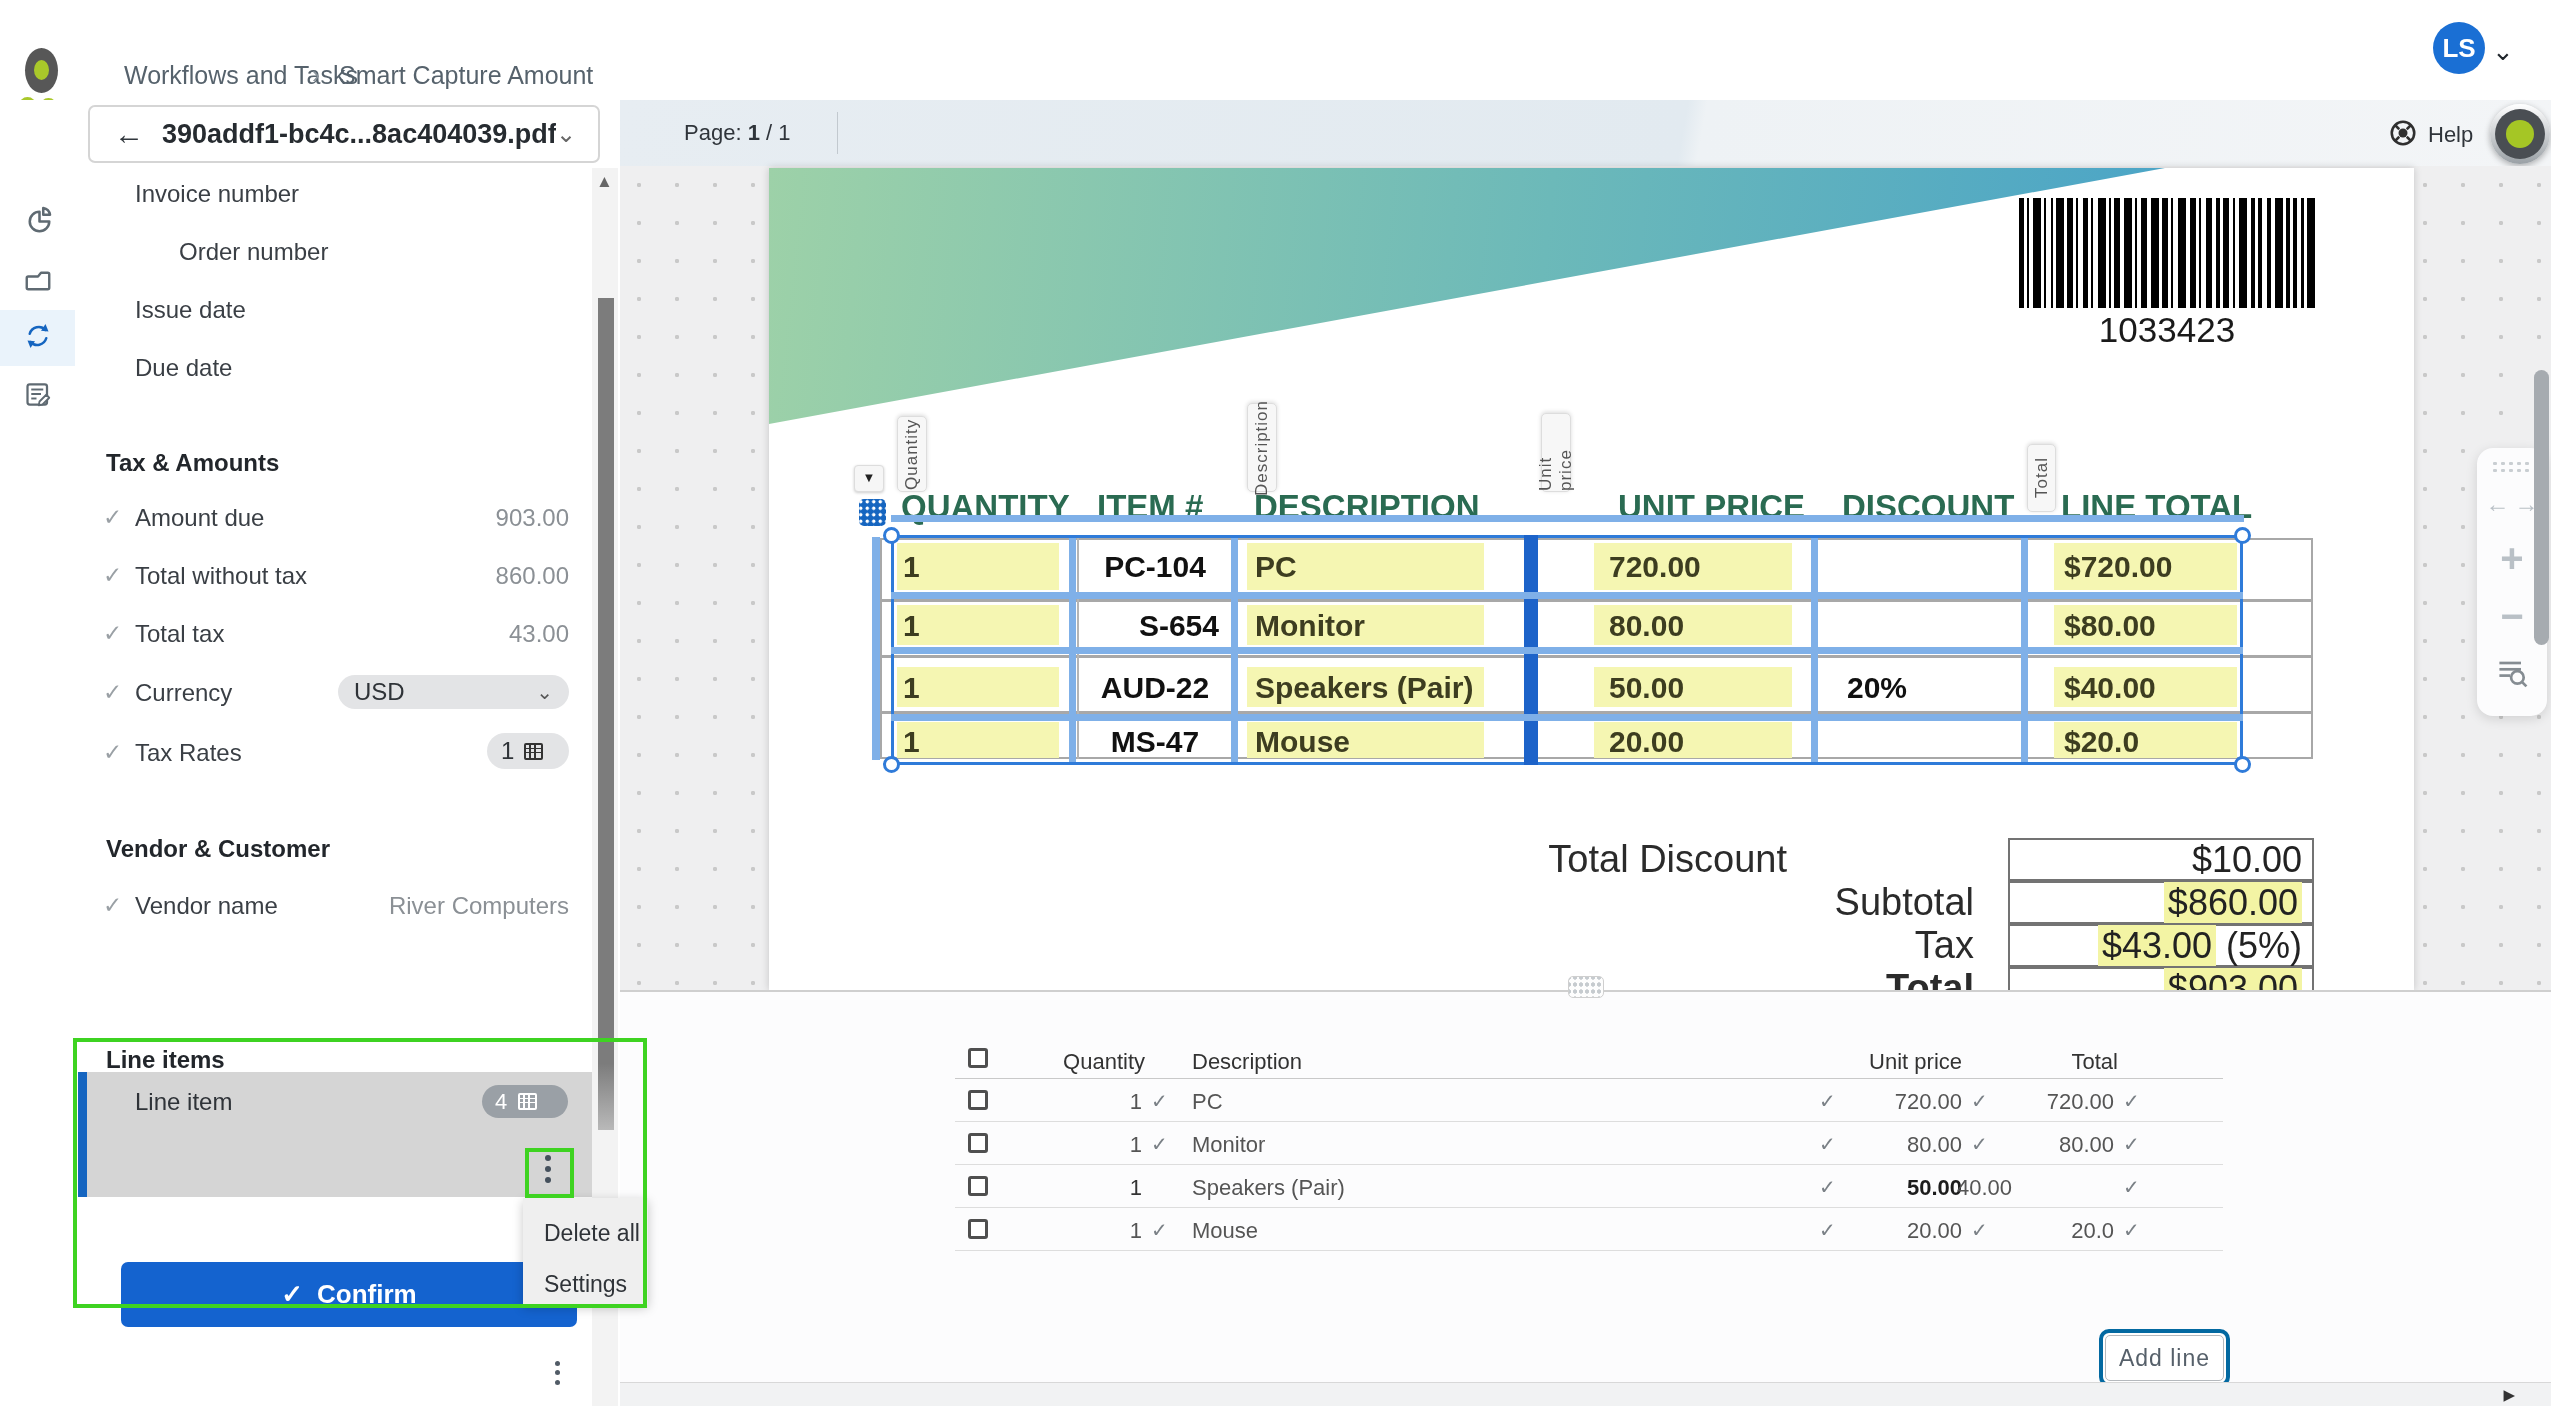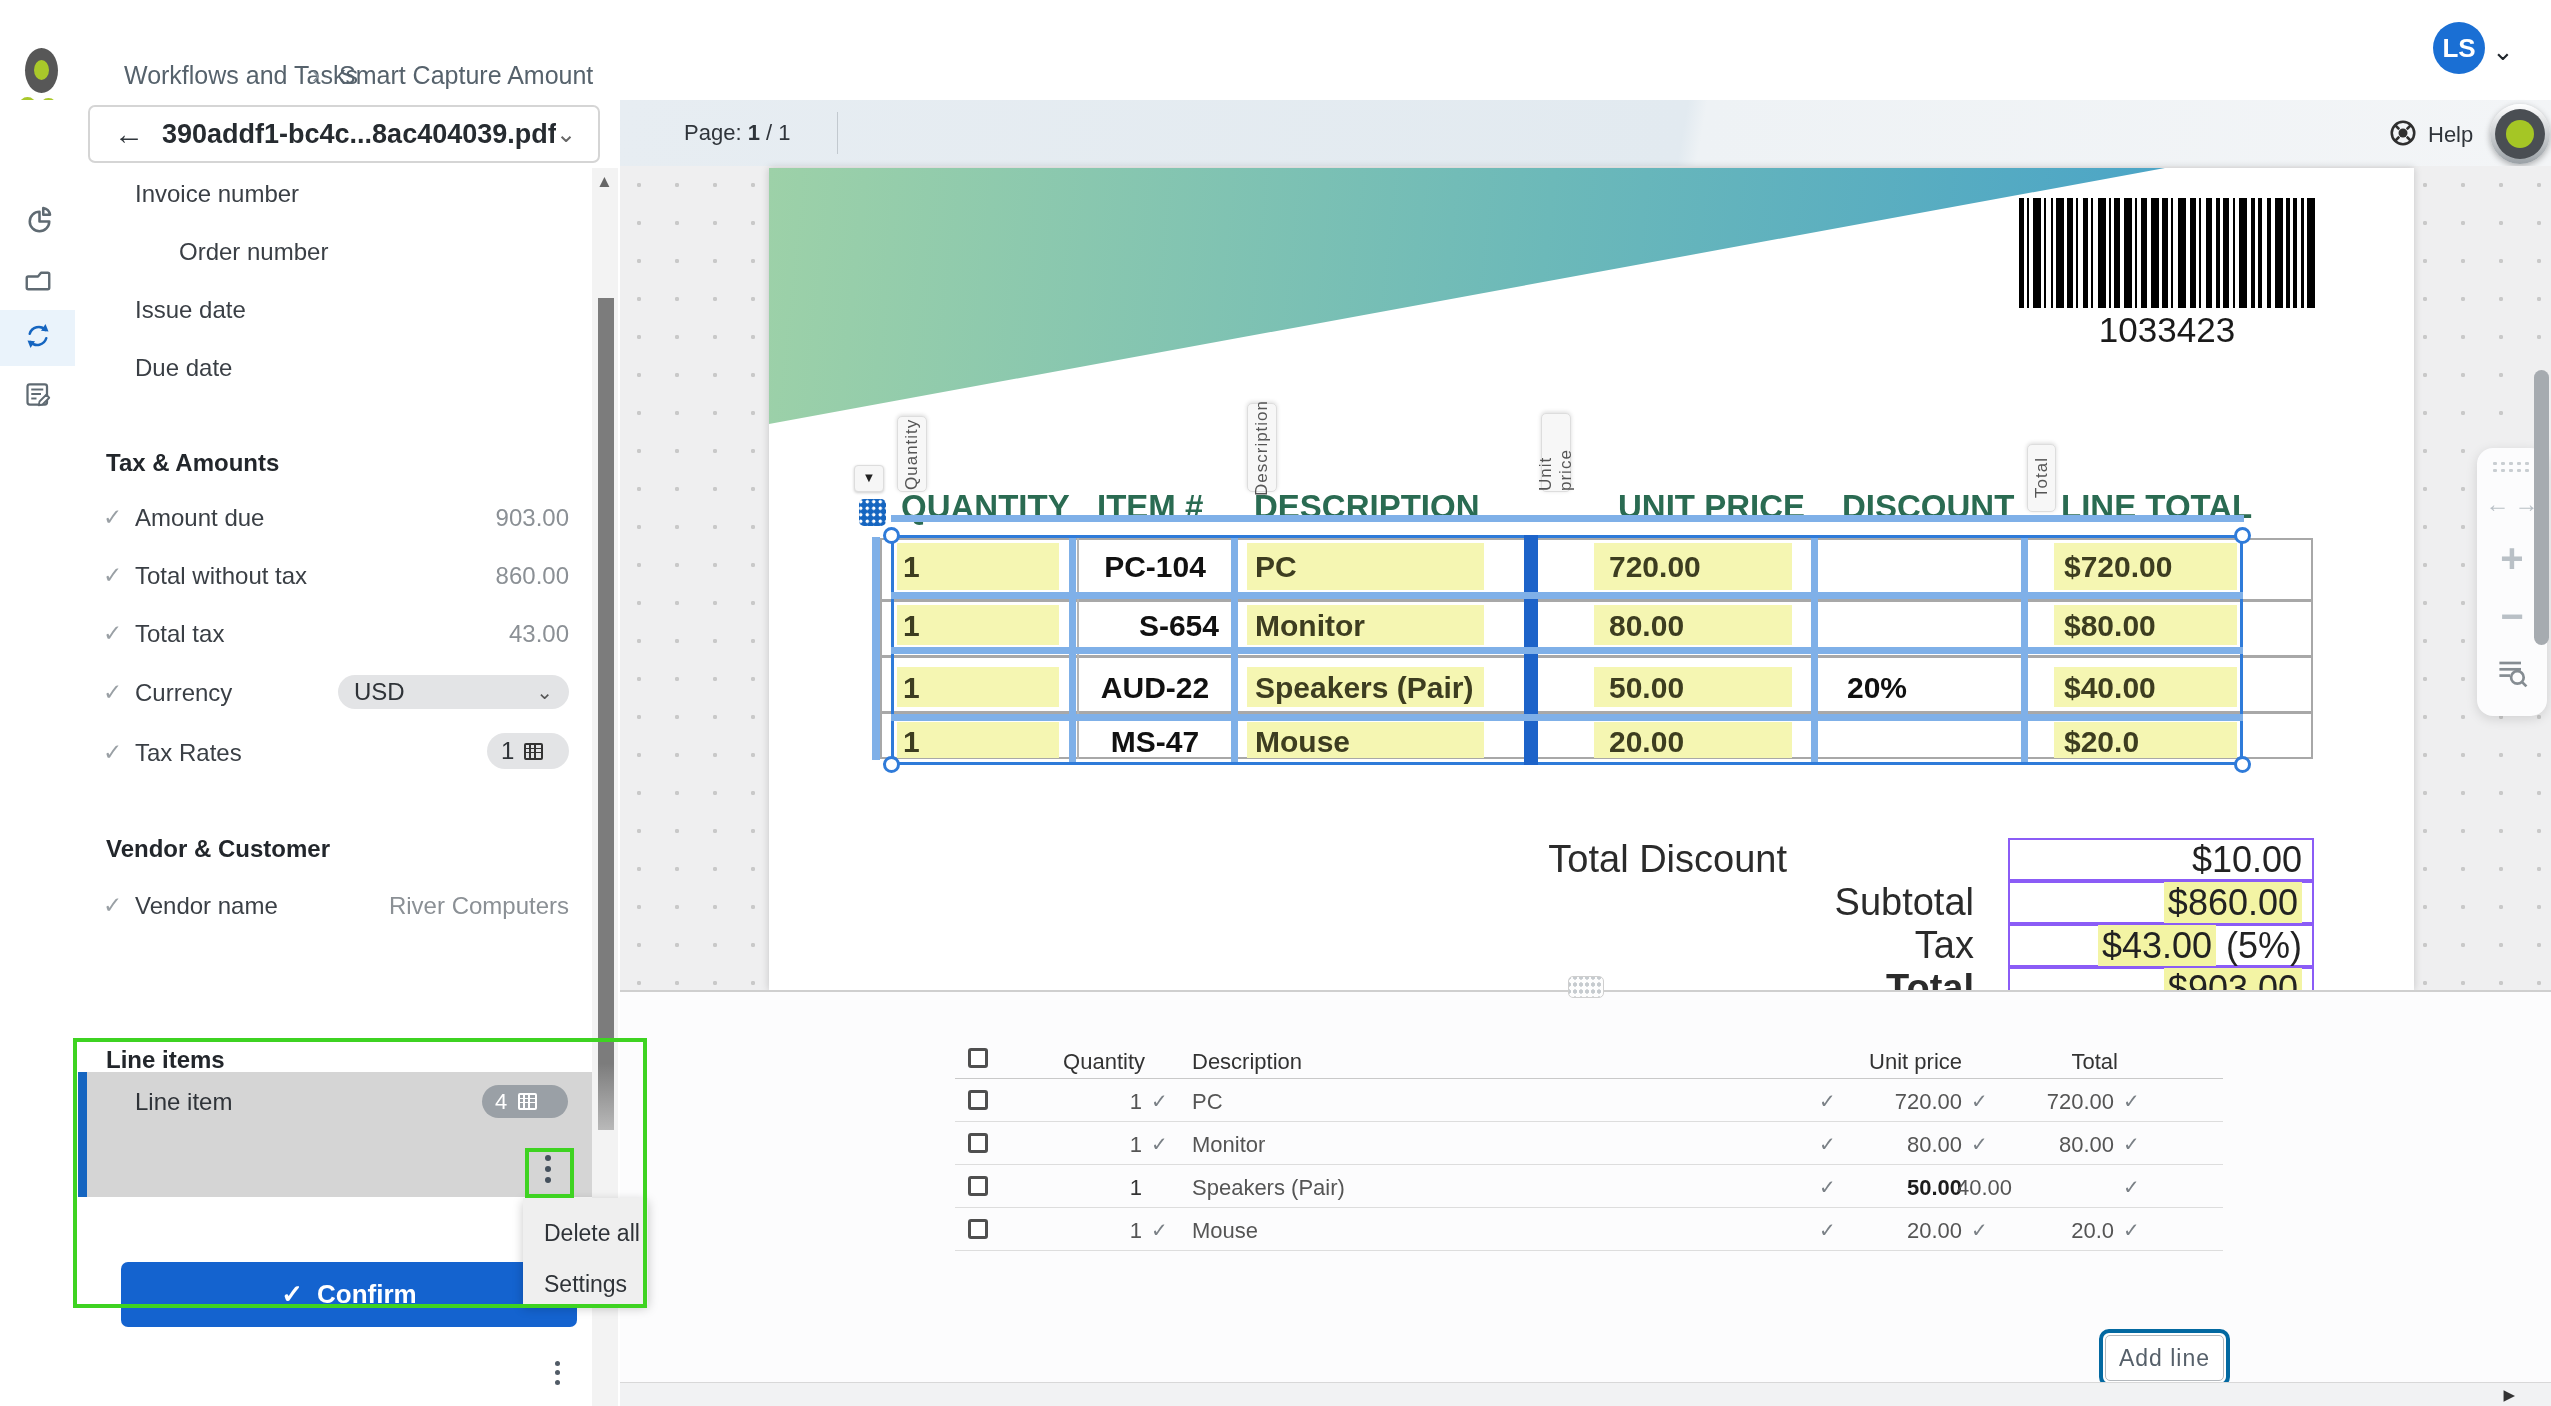--- a/index.html
+++ b/index.html
@@ -57,21 +57,21 @@
   .gh{font-size:33px;font-weight:bold;color:#2a6b52;letter-spacing:0;}
   .doc-row{border:2px solid #a8a8a8;box-sizing:border-box;}
   .ycell{background:#f5f6b2;}
   .dcell{font-size:30px;font-weight:bold;color:#3d3d20;line-height:1;}
   .blk{color:#111;}
   .bl-v{background:#7fb0e8;}
   .bl-h{background:#7fb0e8;}
   .bl-dark{background:#1d63c9;}
   .handle{width:17px;height:17px;border-radius:50%;background:#fff;border:3px solid #2f7bd9;box-sizing:border-box;}
   .tot-lbl{font-size:38px;color:#2b2b2b;text-align:right;line-height:43px;height:43px;}
-  .tot-box{width:306px;height:43px;border:2px solid #8b5cf6;box-sizing:border-box;
+  .tot-box{width:306px;height:43px;border:2px solid #737373;box-sizing:border-box;
            font-size:36px;color:#222;text-align:right;line-height:39px;padding-right:10px;}
   .yval{background:#f3f4a4;padding:0 4px;}
   
   .grip{left:1568px;top:976px;width:34px;height:20px;background:#fdfdfd;border:1px solid #cfcfcf;
         border-radius:5px;background-image:radial-gradient(#c6cbcf 1.7px,transparent 2px);
         background-size:6px 7px;background-position:3px 4px;z-index:10;}
   .gtbl-txt{font-size:22px;color:#555;}
   .gtbl-hd{font-size:22px;color:#333;}
   .gcheck{font-size:20px;color:#7a8086;}
   .sep{height:1px;background:#ddd;}

